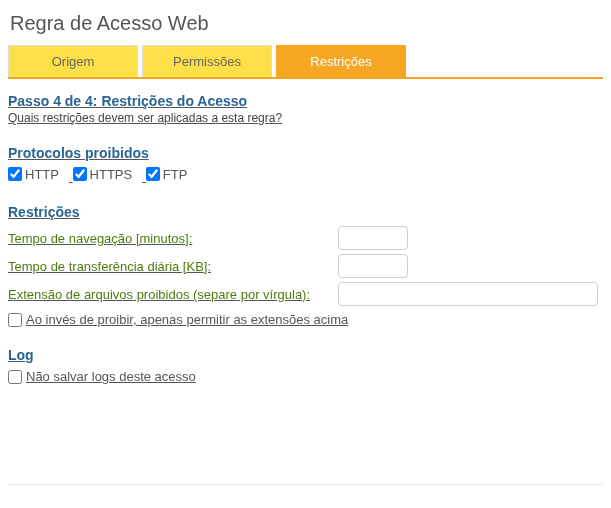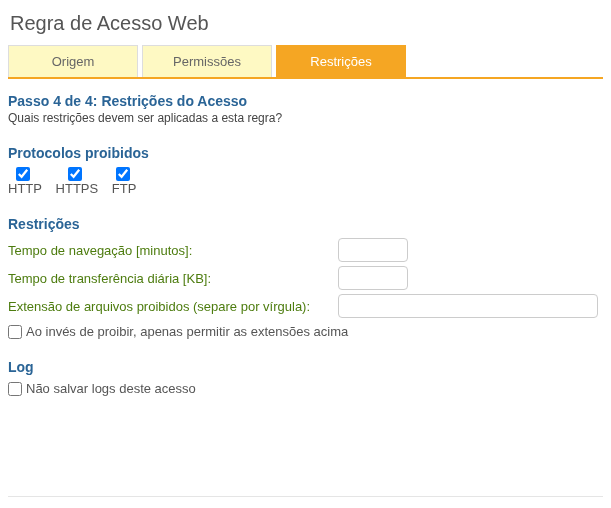--- a/index.html
+++ b/index.html
@@ -24,31 +24,32 @@
   }
   .tab {
     flex: 0 0 auto;
     width: 130px;
     text-align: center;
     padding: 8px 4px;
     border: 1px solid #ddd;
     border-bottom: none;
     margin-right: 4px;
     color: #666;
-    background: #fef9c3;
+    background: #fde047;
     cursor: pointer;
     font-size: 13px;
   }
   .tab.active {
     background: #f5a623;
     color: #fff;
     border-color: #f5a623;
   }
   .content {
     padding: 8px 0 0 0;
+    text-decoration: underline;
   }
   .step-title {
     color: #2a6496;
     font-weight: bold;
     font-size: 14px;
     margin-top: 6px;
     margin-bottom: 2px;
   }
   .step-desc {
     color: #444;
@@ -58,25 +59,24 @@
   .section-title {
     color: #2a6496;
     font-weight: bold;
     font-size: 14px;
     margin-top: 20px;
     margin-bottom: 6px;
   }
   .proto-row label,
   .check-row {
     display: inline-flex;
-    align-items: center;
+    align-items: flex-start;
     margin-right: 10px;
     color: #555;
     font-size: 13px;
-    flex-direction: column;
   }
   input[type="checkbox"] {
     margin: 0 3px 0 0;
     width: 14px;
     height: 14px;
   }
   .form-row {
     display: flex;
     align-items: center;
     margin: 4px 0;

